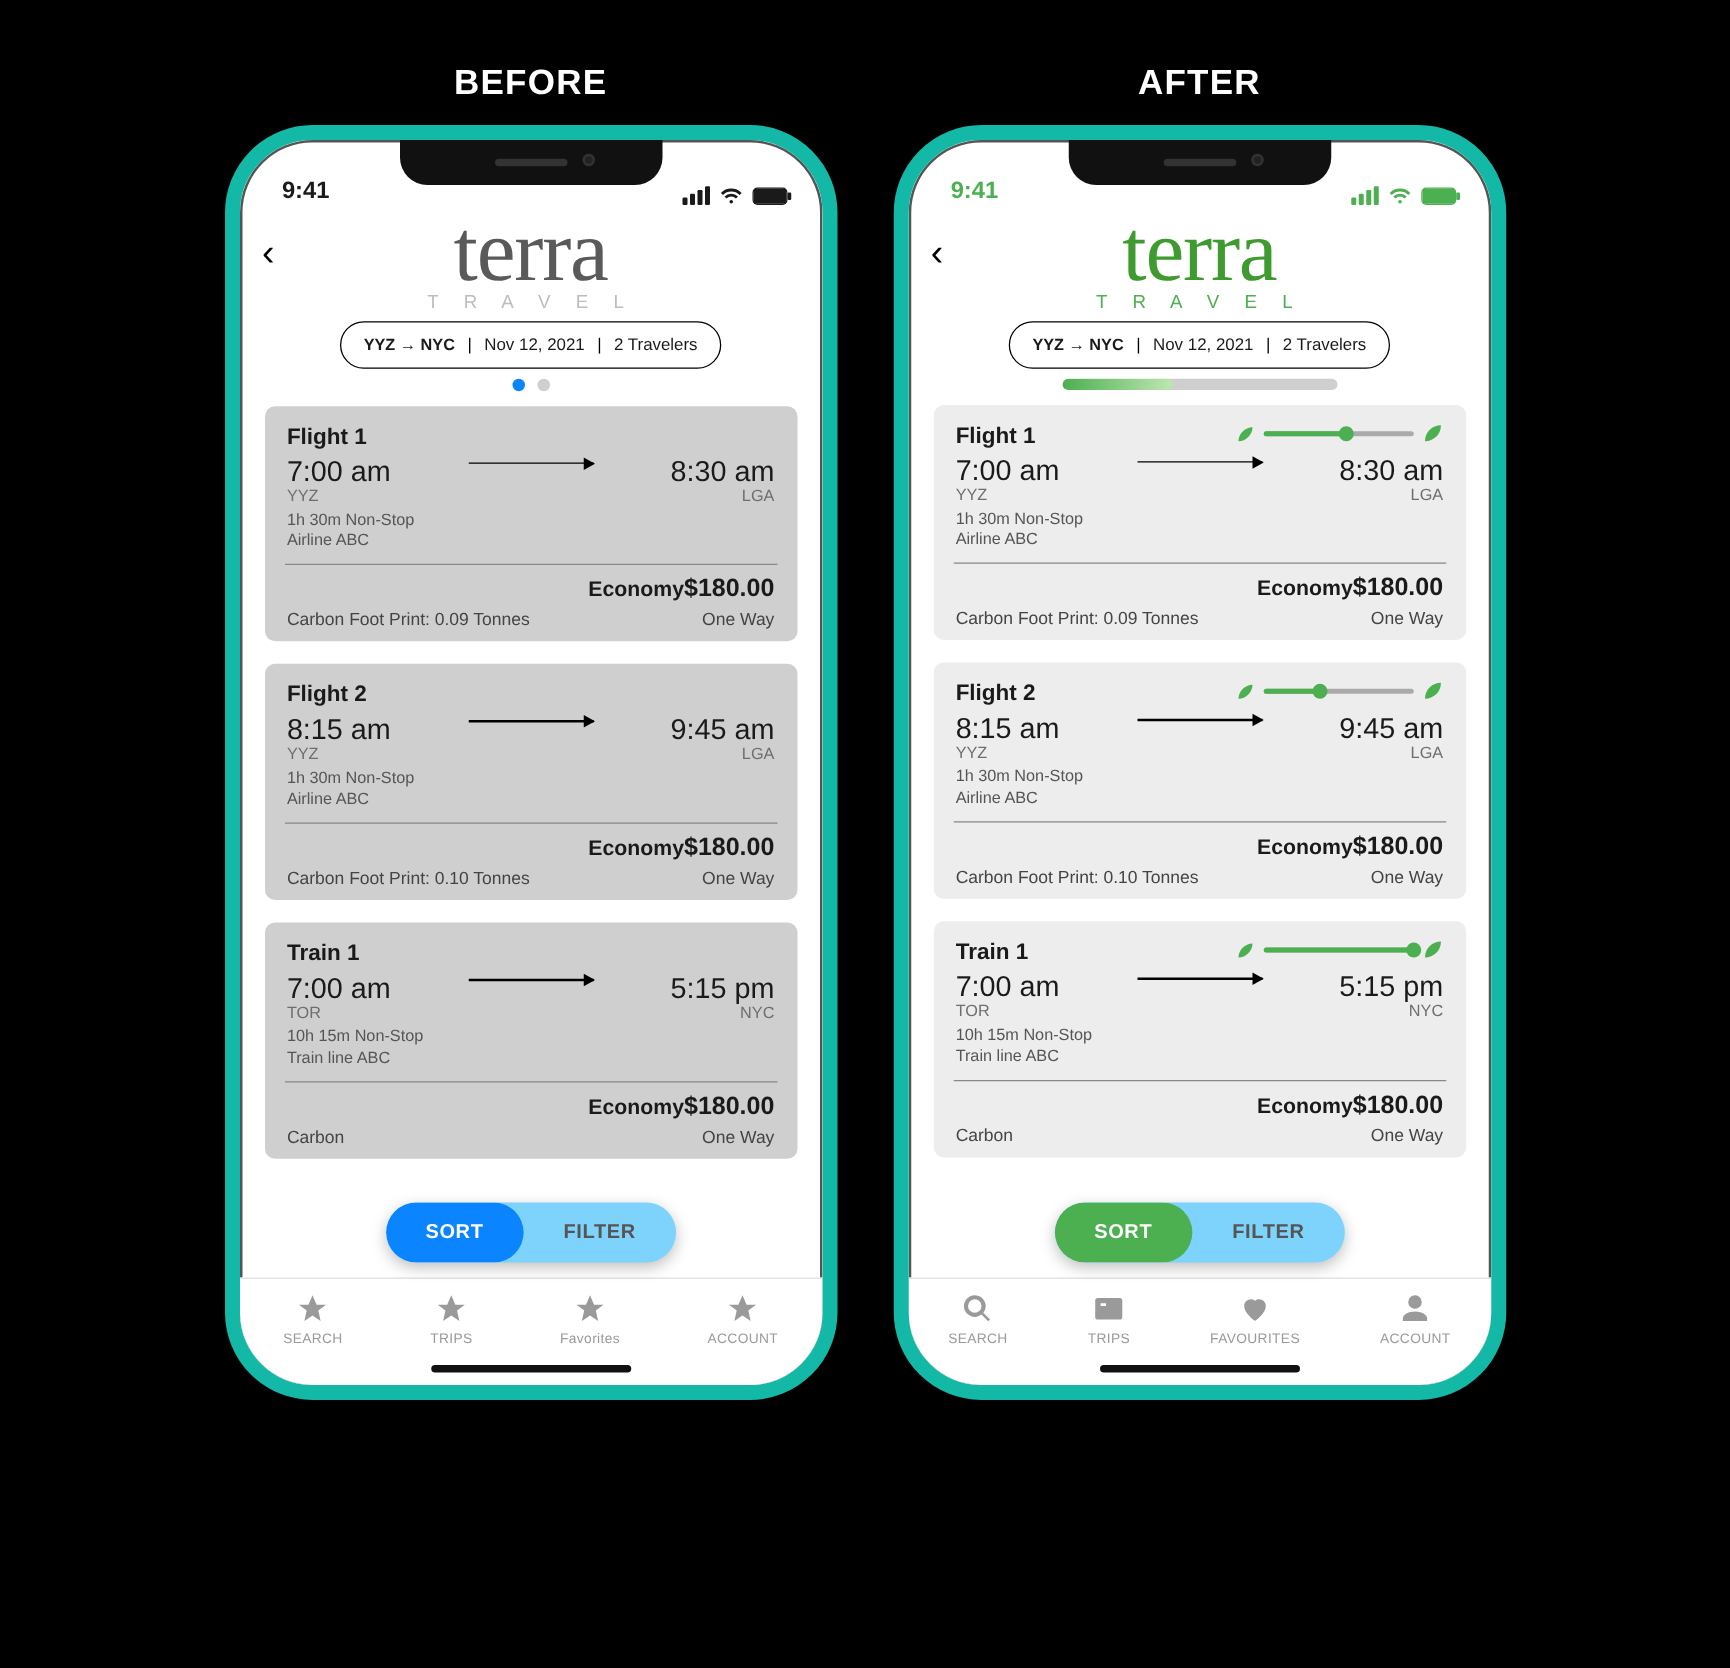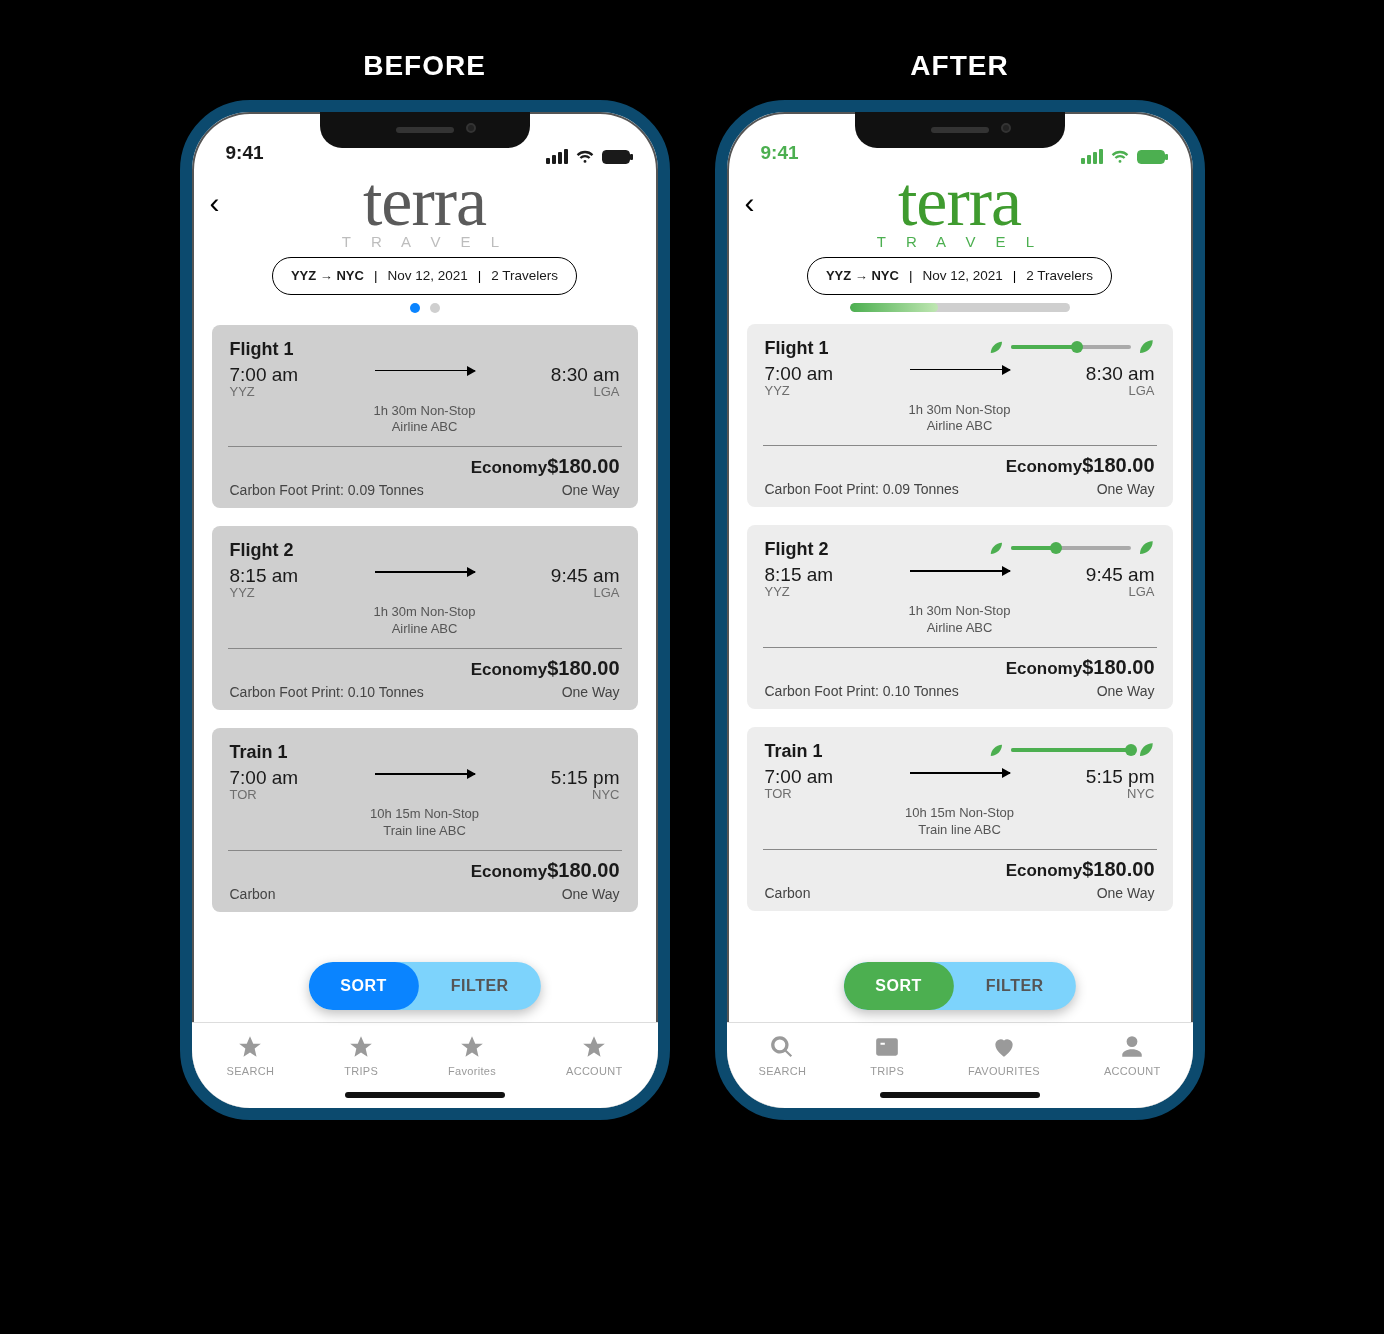--- a/index.html
+++ b/index.html
@@ -12,21 +12,21 @@
   --after-accent-dark:#3a8e2f;
   --bg:#000;
 }
 *{box-sizing:border-box;font-family:-apple-system,BlinkMacSystemFont,"Helvetica Neue",Arial,sans-serif;}
 body{margin:0;background:var(--bg);color:#fff;min-height:1334px;padding:20px 0;}
 .stage{display:flex;gap:45px;justify-content:center;align-items:flex-start;padding:30px 54px;}
 .col{display:flex;flex-direction:column;align-items:center;gap:18px;}
 .col-title{font-size:28px;font-weight:600;letter-spacing:1px;}
 
 
-.phone{width:490px;height:1020px;border-radius:70px;background:#fff;border:12px solid #0c4a6e;box-shadow:0 0 0 2px #555 inset, 0 15px 35px rgba(0,0,0,0.55);position:relative;overflow:hidden;color:var(--text);}
+.phone{width:490px;height:1020px;border-radius:70px;background:#fff;border:12px solid #14b8a6;box-shadow:0 0 0 2px #555 inset, 0 15px 35px rgba(0,0,0,0.55);position:relative;overflow:hidden;color:var(--text);}
 .notch{position:absolute;top:0;left:50%;transform:translateX(-50%);width:210px;height:36px;background:#111;border-radius:0 0 22px 22px;z-index:30;display:flex;align-items:center;justify-content:center;gap:40px;}
 .notch .speaker{width:58px;height:6px;border-radius:3px;background:#333;}
 .notch .cam{width:10px;height:10px;border-radius:50%;background:#222;border:2px solid #333;position:absolute;right:54px;top:11px;}
 .home-bar{position:absolute;bottom:10px;left:50%;transform:translateX(-50%);width:160px;height:6px;border-radius:3px;background:#111;z-index:30;}
 
 
 .statusbar{height:56px;display:flex;align-items:flex-end;justify-content:space-between;padding:0 28px 4px 34px;font-weight:700;font-size:19px;}
 .statusbar .right{display:flex;gap:8px;align-items:center;}
 .signal{display:flex;gap:2px;align-items:flex-end;}
 .signal span{width:4px;background:currentColor;border-radius:1px;}
@@ -59,23 +59,23 @@
 .progress{height:9px;width:220px;margin:2px auto 6px;border-radius:5px;background:#cfcfcf;position:relative;overflow:hidden;}
 .progress i{display:block;height:100%;background:linear-gradient(90deg,var(--after-accent),#bfe6b2);border-radius:5px;}
 
 
 .list{padding:6px 20px 110px;display:flex;flex-direction:column;gap:18px;height:720px;overflow:hidden;}
 .card{border-radius:8px;padding:14px 18px 10px;position:relative;}
 .before .card{background:#cfcfcf;}
 .after .card{background:#ededed;}
 .card .title{font-weight:800;font-size:18px;}
 .row{display:flex;justify-content:space-between;align-items:flex-start;margin-top:4px;}
-.time{font-size:19px;}
+.time{font-size:23px;}
 .code{font-size:13px;color:var(--gray-text);margin-top:-2px;}
-.meta{font-size:13px;color:#555;margin-top:4px;line-height:1.3;text-align:center;}
+.meta{font-size:13px;color:#555;margin-top:4px;line-height:1.3;}
 .arrow-line{flex:0 0 120px;display:flex;align-items:center;justify-content:center;margin-top:6px;}
 .arrow-line .ln{height:1.8px;background:#000;width:100px;position:relative;}
 .arrow-line .ln::after{content:"";position:absolute;right:-1px;top:-4px;border-left:9px solid #000;border-top:5px solid transparent;border-bottom:5px solid transparent;}
 .sep{height:1px;background:#888;margin:10px -2px 8px;}
 .foot{display:flex;justify-content:flex-end;align-items:baseline;}
 .foot .cls{font-weight:800;font-size:17px;}
 .foot .price{font-weight:800;font-size:20px;}
 .foot2{display:flex;justify-content:space-between;font-size:14px;margin-top:4px;color:#444;}
 
 

